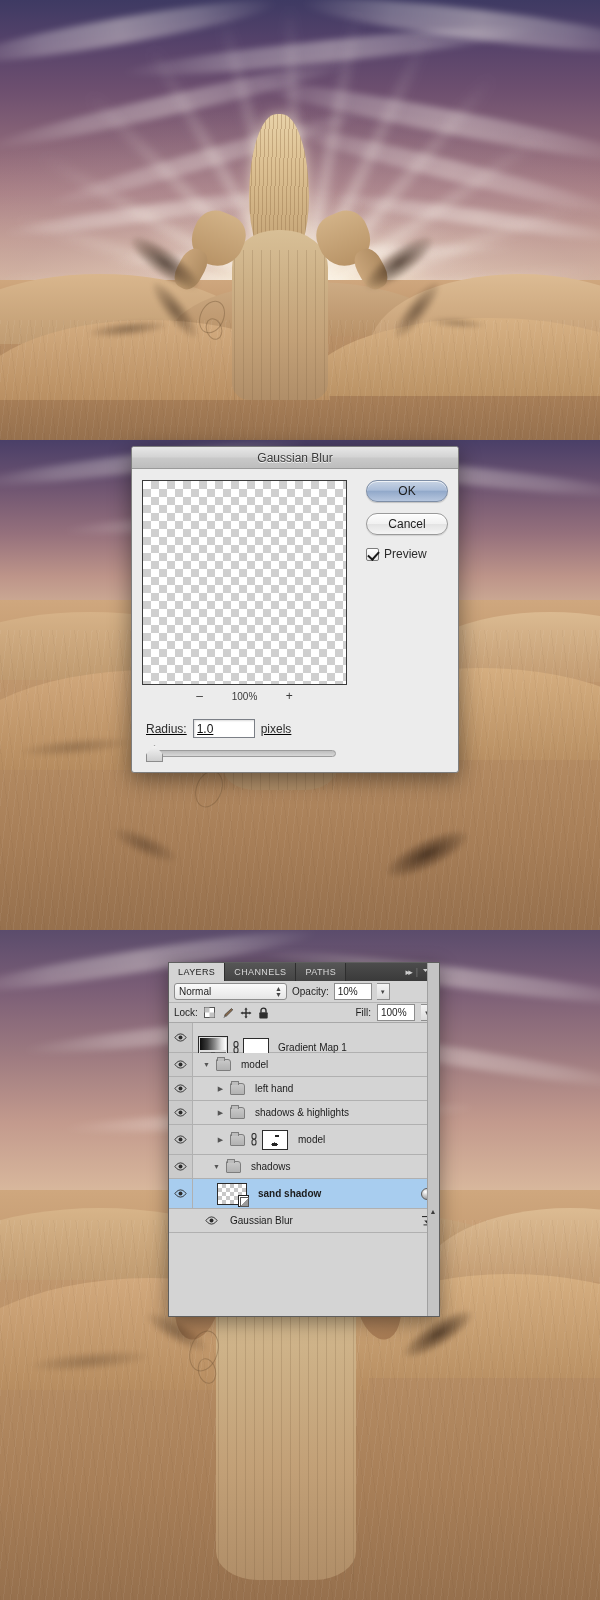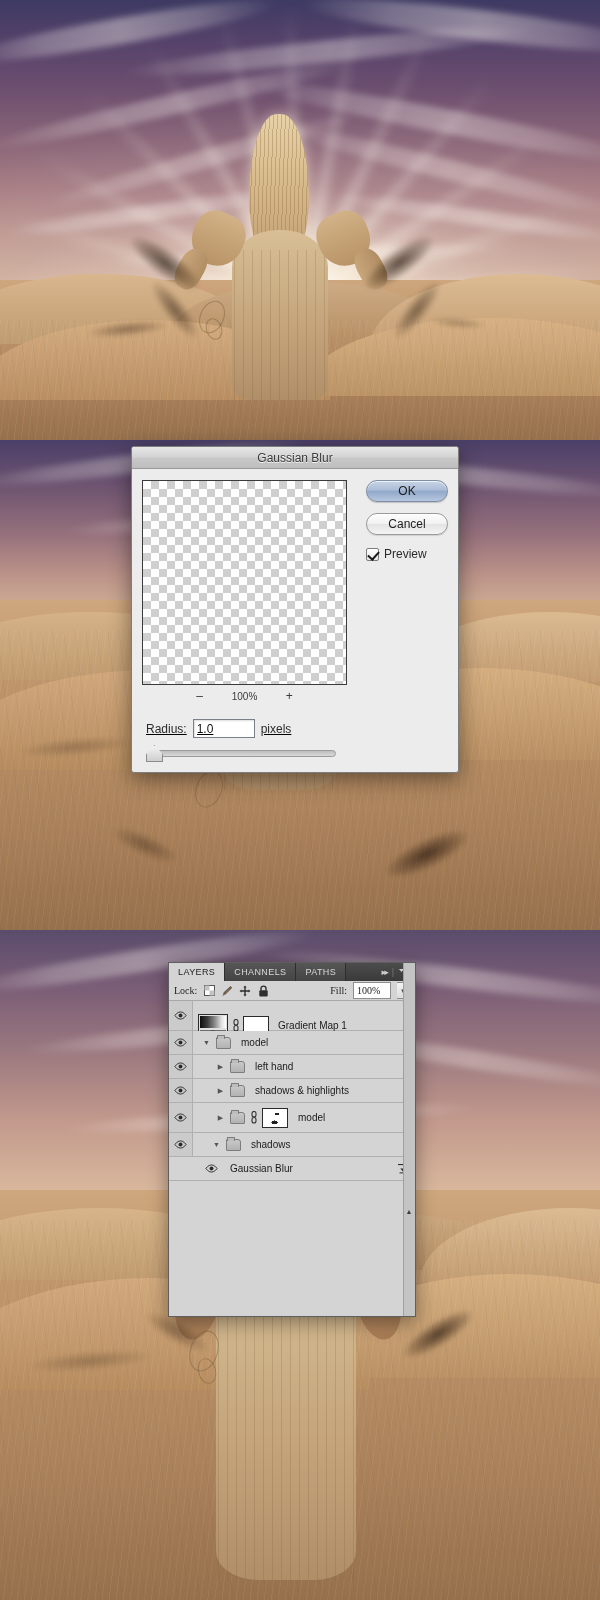--- a/index.html
+++ b/index.html
@@ -219,21 +219,21 @@
     border:solid #1a1a1a;
     border-width:0 2px 2px 0;
     transform:rotate(42deg);
   }
   #preview-label { font-size:12px; color:#2b2b2b; }
 
   
   #layers-panel {
     position:absolute;
     left:168px; top:962px;
-    width:248px; height:355px;
+    width:272px; height:355px;
     background:#d4d4d4;
     border:1px solid #5e5e5e;
     box-shadow:0 5px 18px rgba(0,0,0,0.4);
     z-index:60;
     overflow:hidden;
     font-size:10px;
     color:#1d1d1d;
   }
   #panel-tabbar {
     height:18px;
@@ -305,21 +305,20 @@
     display:flex; align-items:center; justify-content:center;
     font-size:6px; color:#444;
   }
 
   #lock-row {
     height:20px;
     display:flex; align-items:center; gap:6px;
     padding:0 5px;
     background:#d4d4d4;
     border-bottom:1px solid #a8a8a8;
-    font-family:Liberation Serif, serif;
   }
   #lock-label { font-size:10px; }
   .lock-icon { width:12px; height:12px; display:flex; align-items:center; justify-content:center; }
   #fill-label { margin-left:auto; font-size:10px; }
   #fill-field {
     width:38px; height:17px;
     background:#fff;
     border:1px solid #8d8d8d;
     display:flex; align-items:center;
     padding:0 3px; font-size:10px;
@@ -635,20 +634,34 @@
         <svg width="11" height="9" viewBox="0 0 11 9">
           <path d="M0 1 L5 1 L2.5 4 Z" fill="#d0d0d0"></path>
           <rect x="6" y="0.5" width="5" height="1" fill="#d0d0d0"></rect>
           <rect x="6" y="3" width="5" height="1" fill="#d0d0d0"></rect>
           <rect x="6" y="5.5" width="5" height="1" fill="#d0d0d0"></rect>
         </svg>
       </span>
     </div>
   </div>
 
+  <div id="blend-row">
+    <div id="blend-select">
+      <span>Normal</span>
+      <span id="blend-arrows">
+          <span>▲</span>
+          <span>▼</span>
+        </span>
+    </div>
+    <span id="opacity-label">Opacity:</span>
+    <div id="opacity-field">
+      <span>10%</span>
+    </div>
+    <div id="opacity-stepper">▼</div>
+  </div>
 
   <div id="lock-row">
     <span id="lock-label">Lock:</span>
     <span class="lock-icon">
       <svg width="11" height="11" viewBox="0 0 11 11">
         <rect x="0.5" y="0.5" width="10" height="10" fill="#fff" stroke="#555"></rect>
         <rect x="0.5" y="0.5" width="5" height="5" fill="#c3c3c3"></rect>
         <rect x="5.5" y="5.5" width="5" height="5" fill="#c3c3c3"></rect>
       </svg>
     </span>
@@ -772,20 +785,38 @@
             <circle cx="7" cy="4.5" r="2.1" fill="#2b2b2b"></circle>
           </svg>
       </div>
       <div style="display:flex;align-items:center;padding-left:18px;gap:4px;">
         <span class="disclosure">▼</span>
         <span class="folder"></span>
         <span class="layer-name">shadows</span>
       </div>
     </div>
 
+    <div class="layer-row tall selected">
+      <div class="eye-cell">
+        <svg class="eye" viewBox="0 0 14 9">
+            <path d="M7 0.6 C3.4 0.6 1 4.5 1 4.5 C1 4.5 3.4 8.4 7 8.4 C10.6 8.4 13 4.5 13 4.5 C13 4.5 10.6 0.6 7 0.6 Z" fill="none" stroke="#2b2b2b" stroke-width="1"></path>
+            <circle cx="7" cy="4.5" r="2.1" fill="#2b2b2b"></circle>
+          </svg>
+      </div>
+      <div style="display:flex;align-items:center;padding-left:24px;gap:5px;flex:1;">
+        <div class="thumb-wrap">
+          <div class="thumb checker" style="width:30px;height:22px"></div>
+          <div class="so-badge"></div>
+        </div>
+        <span class="layer-name bold">sand shadow</span>
+        <span class="smartfilter-icon">
+          <span class="fx-round"></span>
+        </span>
+      </div>
+    </div>
 
 
     <div class="layer-row">
       <div class="eye-cell" style="background:#d4d4d4;border-right:none;width:52px;justify-content:flex-end;padding-right:3px;">
         <svg class="eye" viewBox="0 0 14 9">
             <path d="M7 0.6 C3.4 0.6 1 4.5 1 4.5 C1 4.5 3.4 8.4 7 8.4 C10.6 8.4 13 4.5 13 4.5 C13 4.5 10.6 0.6 7 0.6 Z" fill="none" stroke="#2b2b2b" stroke-width="1"></path>
             <circle cx="7" cy="4.5" r="2.1" fill="#2b2b2b"></circle>
           </svg>
       </div>
       <div style="display:flex;align-items:center;flex:1;padding-left:3px;">

